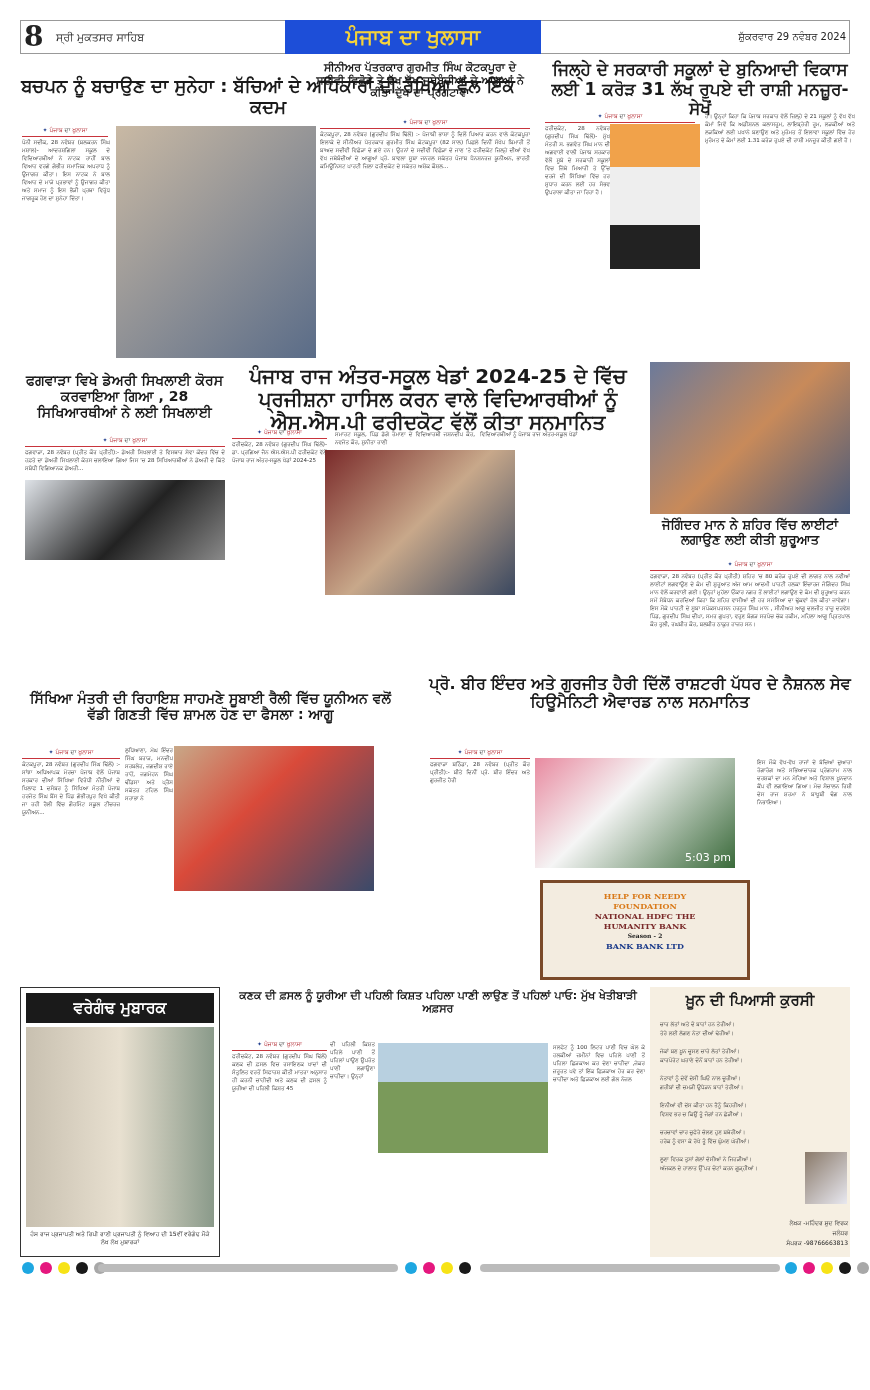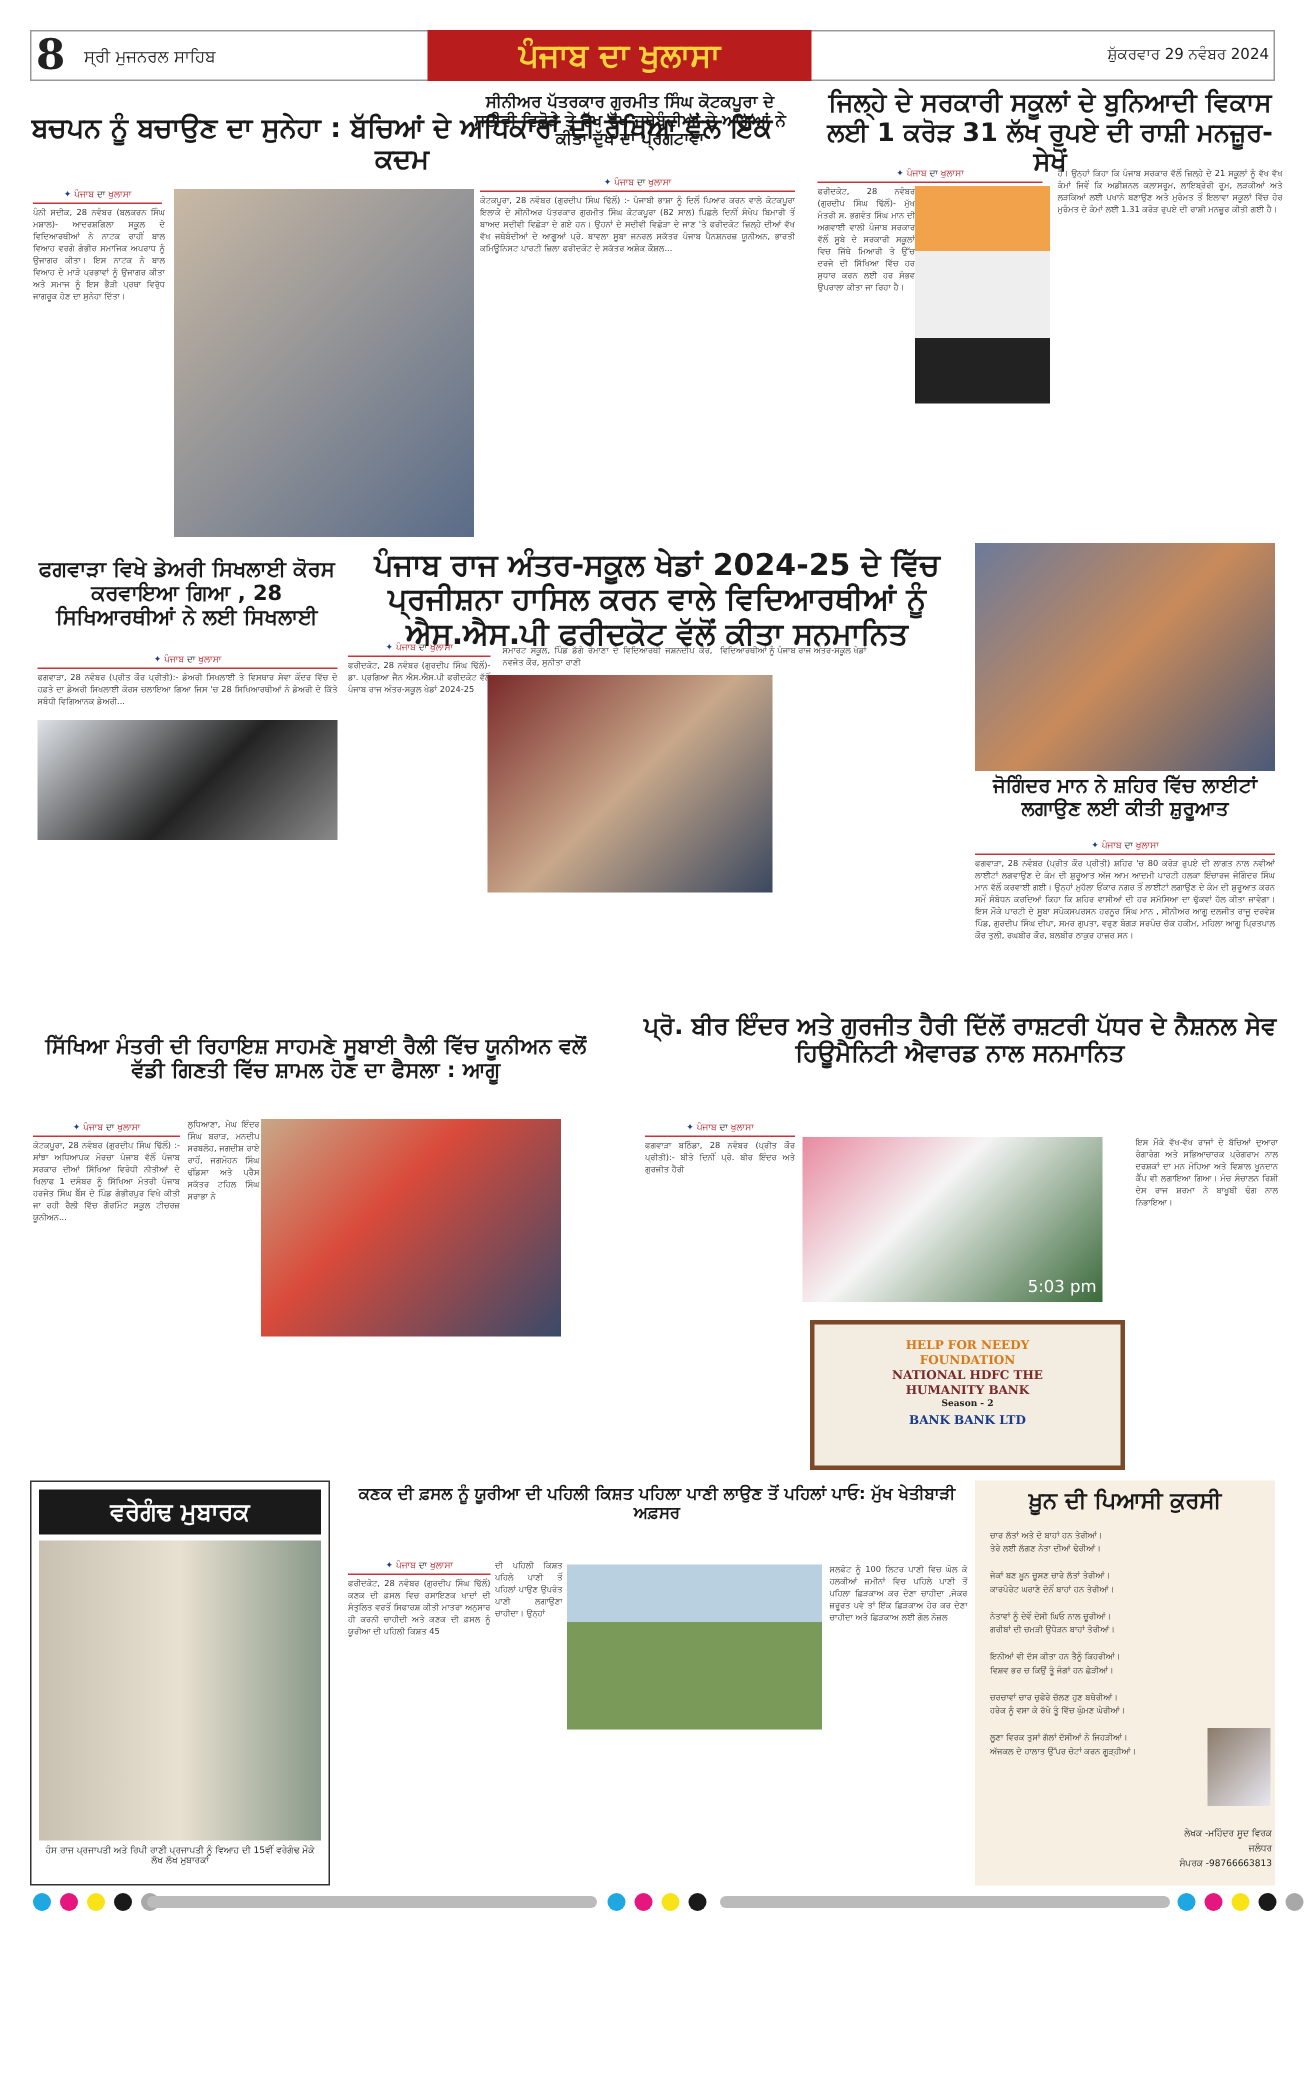--- a/index.html
+++ b/index.html
@@ -1,38 +1,38 @@
 <!DOCTYPE html>
 <html><head>
 <meta charset="utf-8">
 <style>
 *{box-sizing:border-box;margin:0;padding:0}
 body{width:870px;height:1390px;background:#fff;font-family:"DejaVu Sans",sans-serif;color:#222;position:relative;overflow:hidden}
 .abs{position:absolute}
 .masthead{left:20px;top:20px;width:830px;height:34px;border:1px solid #999;}
 .pg{left:24px;top:22px;font-size:28px;font-weight:bold;font-family:"DejaVu Serif",serif;line-height:30px}
 .city{left:56px;top:31px;font-size:11px}
-.brand{left:285px;top:20px;width:256px;height:34px;background:#b91c1c;color:#f5d33a;font-size:21px;font-weight:bold;text-align:center;line-height:34px}
+.brand{left:285px;top:20px;width:256px;height:34px;background:#1d4ed8;color:#f5d33a;font-size:21px;font-weight:bold;text-align:center;line-height:34px}
 .date{right:24px;top:31px;font-size:10px;text-align:center}
 .h1{font-weight:bold;color:#1a1a1a;text-align:center;line-height:1.15}
 .byline{font-size:6px;text-align:center;color:#b0232b;border-bottom:1.5px solid #c8343c;padding-bottom:2px}
 .byline .p{color:#1e3c8c}
 .txt{font-size:5.5px;line-height:8px;color:#333;text-align:justify;overflow:hidden}
 .photo{background:linear-gradient(135deg,#8a9aa8,#4a5a66);overflow:hidden}
 .cap{font-size:7px;text-align:center}
 .dot{width:12px;height:12px;border-radius:50%}
 .bar{height:8px;background:#bbb;border-radius:4px}
 .box{border:1px solid #333}
 </style>
 </head>
 <body>
 
 <div class="abs masthead"></div>
 <div class="abs pg">8</div>
-<div class="abs city">ਸ੍ਰੀ ਮੁਜਨਰਲ ਸਾਹਿਬ</div>
+<div class="abs city">ਸ੍ਰੀ ਮੁਕਤਸਰ ਸਾਹਿਬ</div>
 <div class="abs brand">ਪੰਜਾਬ ਦਾ ਖੁਲਾਸਾ</div>
 <div class="abs date">ਸ਼ੁੱਕਰਵਾਰ 29 ਨਵੰਬਰ 2024</div>
 
 <div class="abs h1" style="left:18px;top:76px;width:500px;font-size:18px">ਬਚਪਨ ਨੂੰ ਬਚਾਉਣ ਦਾ ਸੁਨੇਹਾ : ਬੱਚਿਆਂ ਦੇ ਅਧਿਕਾਰਾਂ ਦੀ ਰੱਖਿਆ ਵੱਲ ਇੱਕ ਕਦਮ</div>
 <div class="abs byline" style="left:22px;top:126px;width:86px"><span class="p">✦ </span><span>ਪੰਜਾਬ</span><span style="color:#222"> ਦਾ </span><span>ਖੁਲਾਸਾ</span></div>
 <div class="abs txt" style="left:22px;top:138px;width:88px;height:220px">ਪੰਨੀ ਸਦੀਕ, 28 ਨਵੰਬਰ (ਬਲਕਰਨ ਸਿੰਘ ਮਸ਼ਾਲ)- ਆਦਰਸ਼ਗਿਲਾ ਸਕੂਲ ਦੇ ਵਿਦਿਆਰਥੀਆਂ ਨੇ ਨਾਟਕ ਰਾਹੀਂ ਬਾਲ ਵਿਆਹ ਵਰਗੇ ਗੰਭੀਰ ਸਮਾਜਿਕ ਅਪਰਾਧ ਨੂੰ ਉਜਾਗਰ ਕੀਤਾ। ਇਸ ਨਾਟਕ ਨੇ ਬਾਲ ਵਿਆਹ ਦੇ ਮਾੜੇ ਪ੍ਰਭਾਵਾਂ ਨੂੰ ਉਜਾਗਰ ਕੀਤਾ ਅਤੇ ਸਮਾਜ ਨੂੰ ਇਸ ਭੈੜੀ ਪ੍ਰਥਾ ਵਿਰੁੱਧ ਜਾਗਰੂਕ ਹੋਣ ਦਾ ਸੁਨੇਹਾ ਦਿੱਤਾ।</div>
 <div class="abs photo" style="left:116px;top:126px;width:200px;height:232px;background:linear-gradient(135deg,#c9b9a4,#5a6c88)"></div>
 
 <div class="abs h1" style="left:310px;top:62px;width:220px;font-size:11px">ਸੀਨੀਅਰ ਪੱਤਰਕਾਰ ਗੁਰਮੀਤ ਸਿੰਘ ਕੋਟਕਪੂਰਾ ਦੇ ਸਦੀਵੀ ਵਿਛੋੜੇ ਤੇ ਵੱਖ ਵੱਖ ਜਥੇਬੰਦੀਆਂ ਦੇ ਆਗੂਆਂ ਨੇ ਕੀਤਾ ਦੁੱਖ ਦਾ ਪ੍ਰਗਟਾਵਾ</div>
 <div class="abs byline" style="left:320px;top:118px;width:210px"><span class="p">✦ </span><span>ਪੰਜਾਬ</span><span style="color:#222"> ਦਾ </span><span>ਖੁਲਾਸਾ</span></div>

